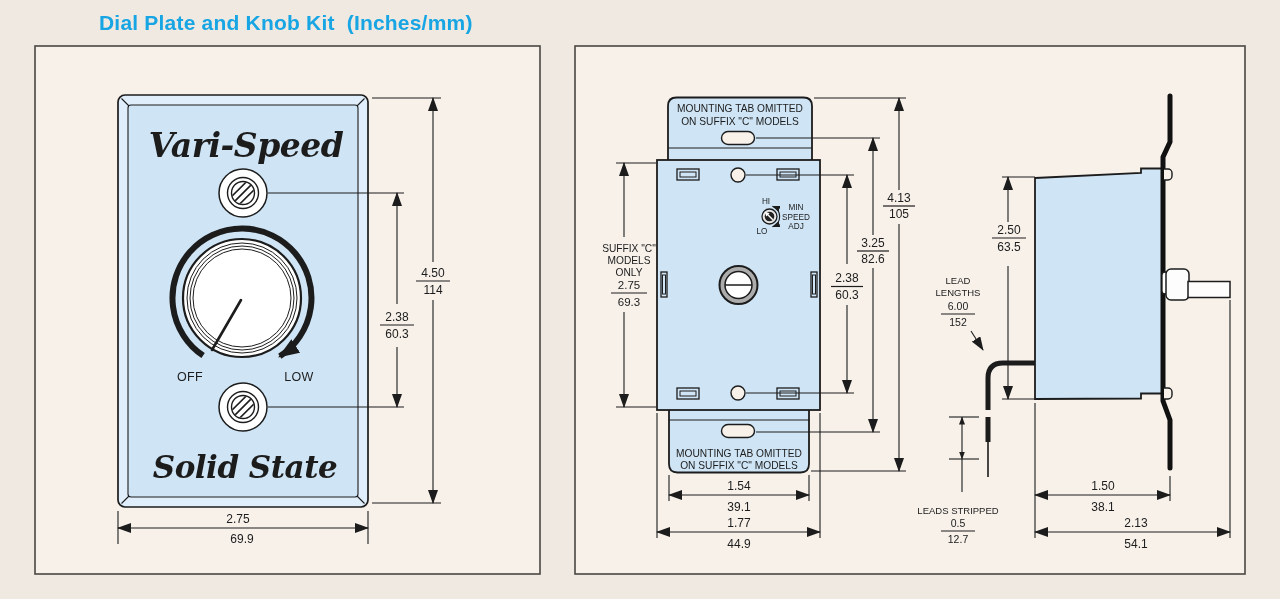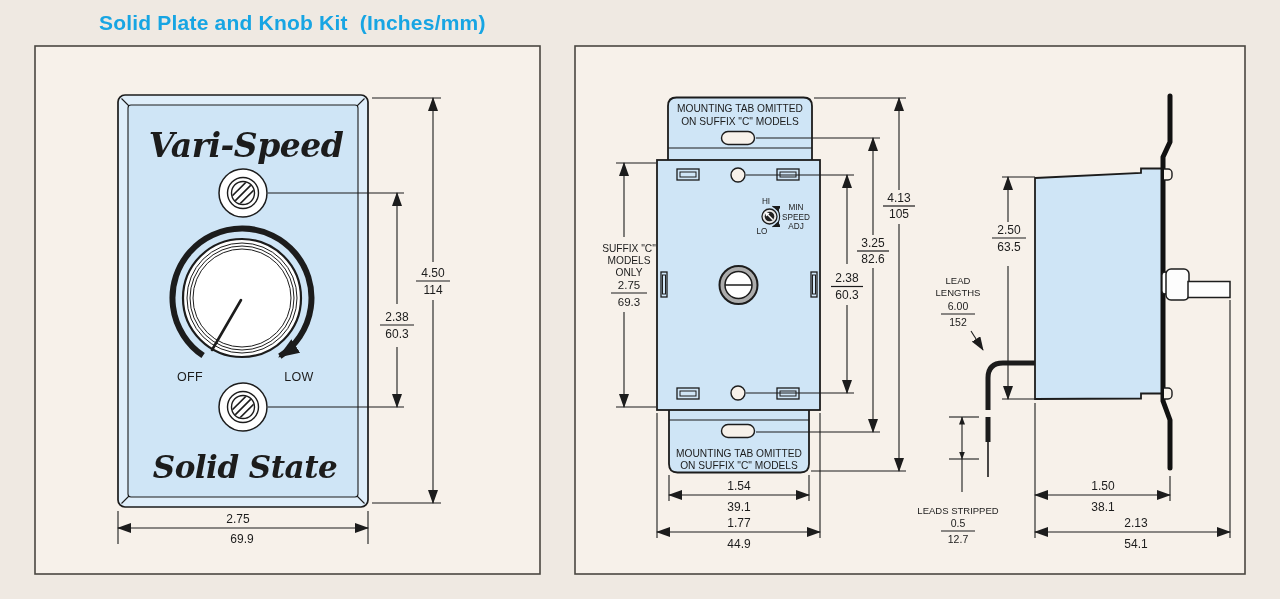--- a/index.html
+++ b/index.html
@@ -19,21 +19,21 @@
   .ln{stroke:#1c1c1c;stroke-width:1.1;fill:none;}
   .bar{stroke:#1c1c1c;stroke-width:1.2;fill:none;}
   .ol{stroke:#1c1c1c;stroke-width:1.8;fill:#cfe5f6;}
   .ol13{stroke:#1c1c1c;stroke-width:1.3;fill:none;}
   .hole{stroke:#1c1c1c;stroke-width:1.4;fill:#f7f1ea;}
 </style>
 </head>
 <body>
 
 <div id="stage">
-  <div id="page-title">Solid Plate and Knob Kit  (Inches/mm)</div>
+  <div id="page-title">Dial Plate and Knob Kit  (Inches/mm)</div>
 
   <svg width="1280" height="599" viewBox="0 0 1280 599">
     <defs>
       <marker id="ad" markerUnits="userSpaceOnUse" markerWidth="14" markerHeight="10" refX="13" refY="5" orient="auto-start-reverse">
         <path d="M0,0L14,5L0,10Z" fill="#1c1c1c"></path>
       </marker>
       <marker id="as" markerUnits="userSpaceOnUse" markerWidth="8" markerHeight="6" refX="7.5" refY="3" orient="auto-start-reverse">
         <path d="M0,0L8,3L0,6Z" fill="#1c1c1c"></path>
       </marker>
       <marker id="ab" markerUnits="userSpaceOnUse" markerWidth="21" markerHeight="16" refX="19" refY="8" orient="auto-start-reverse">

